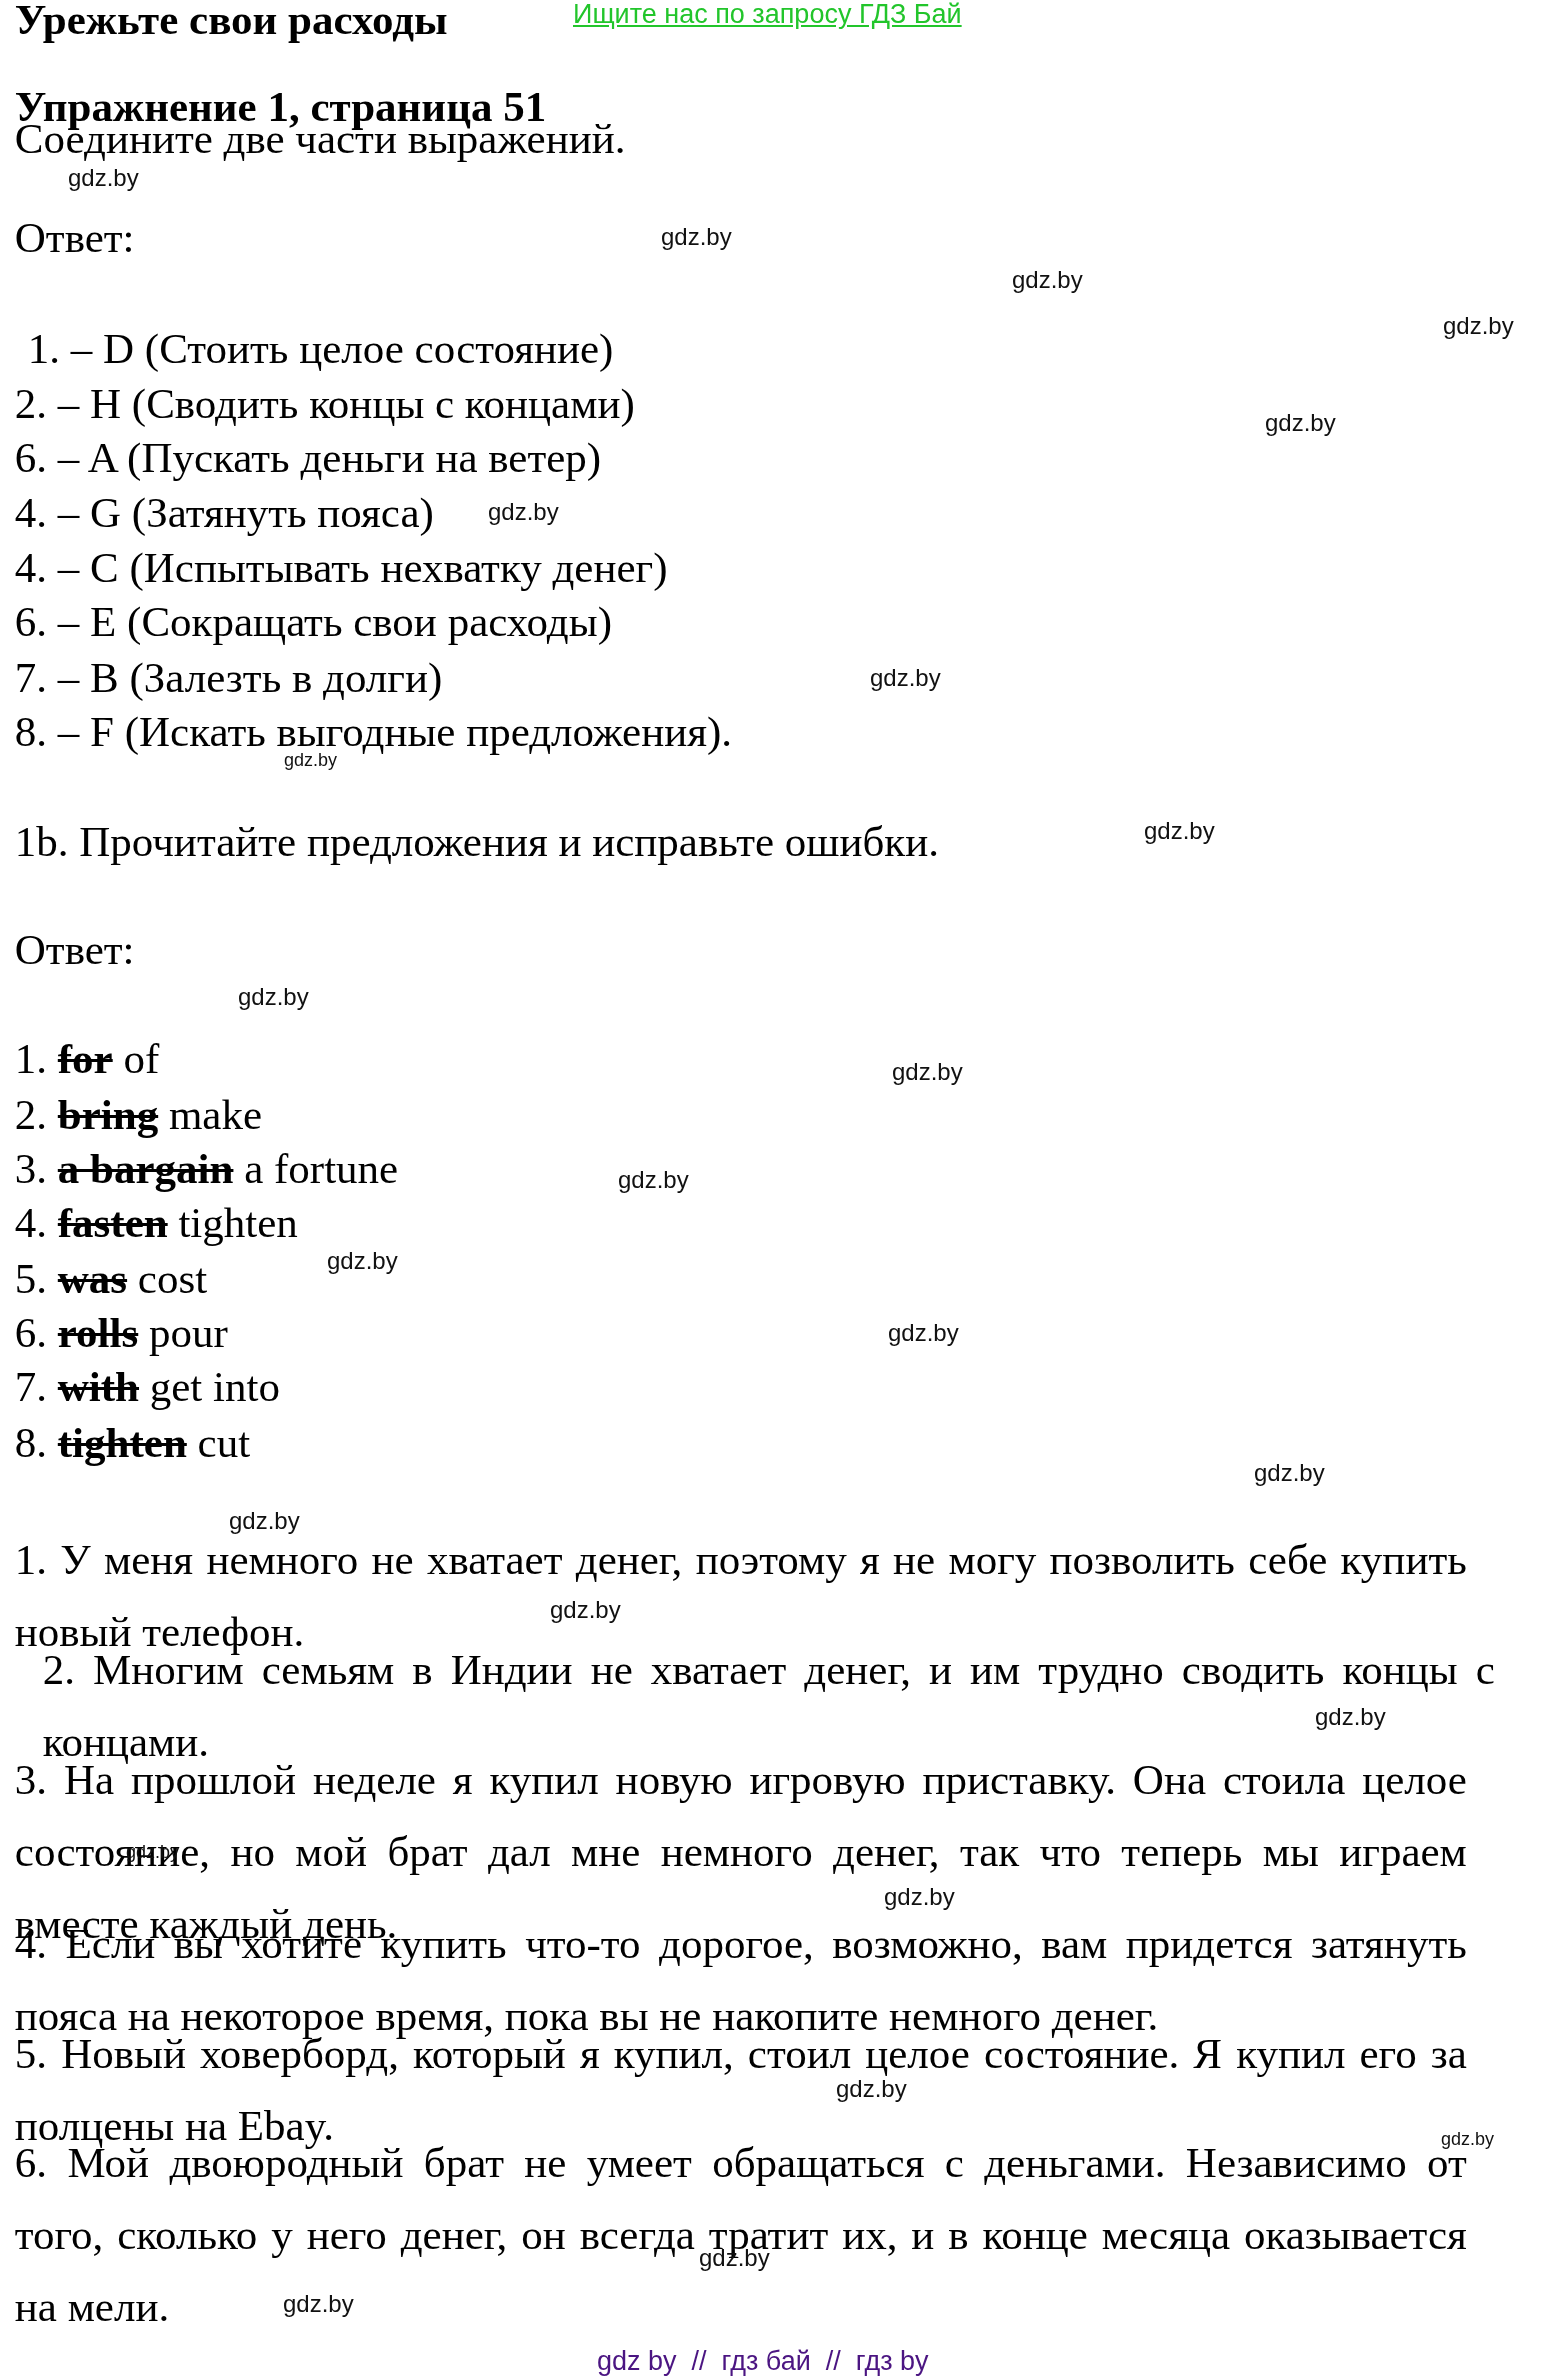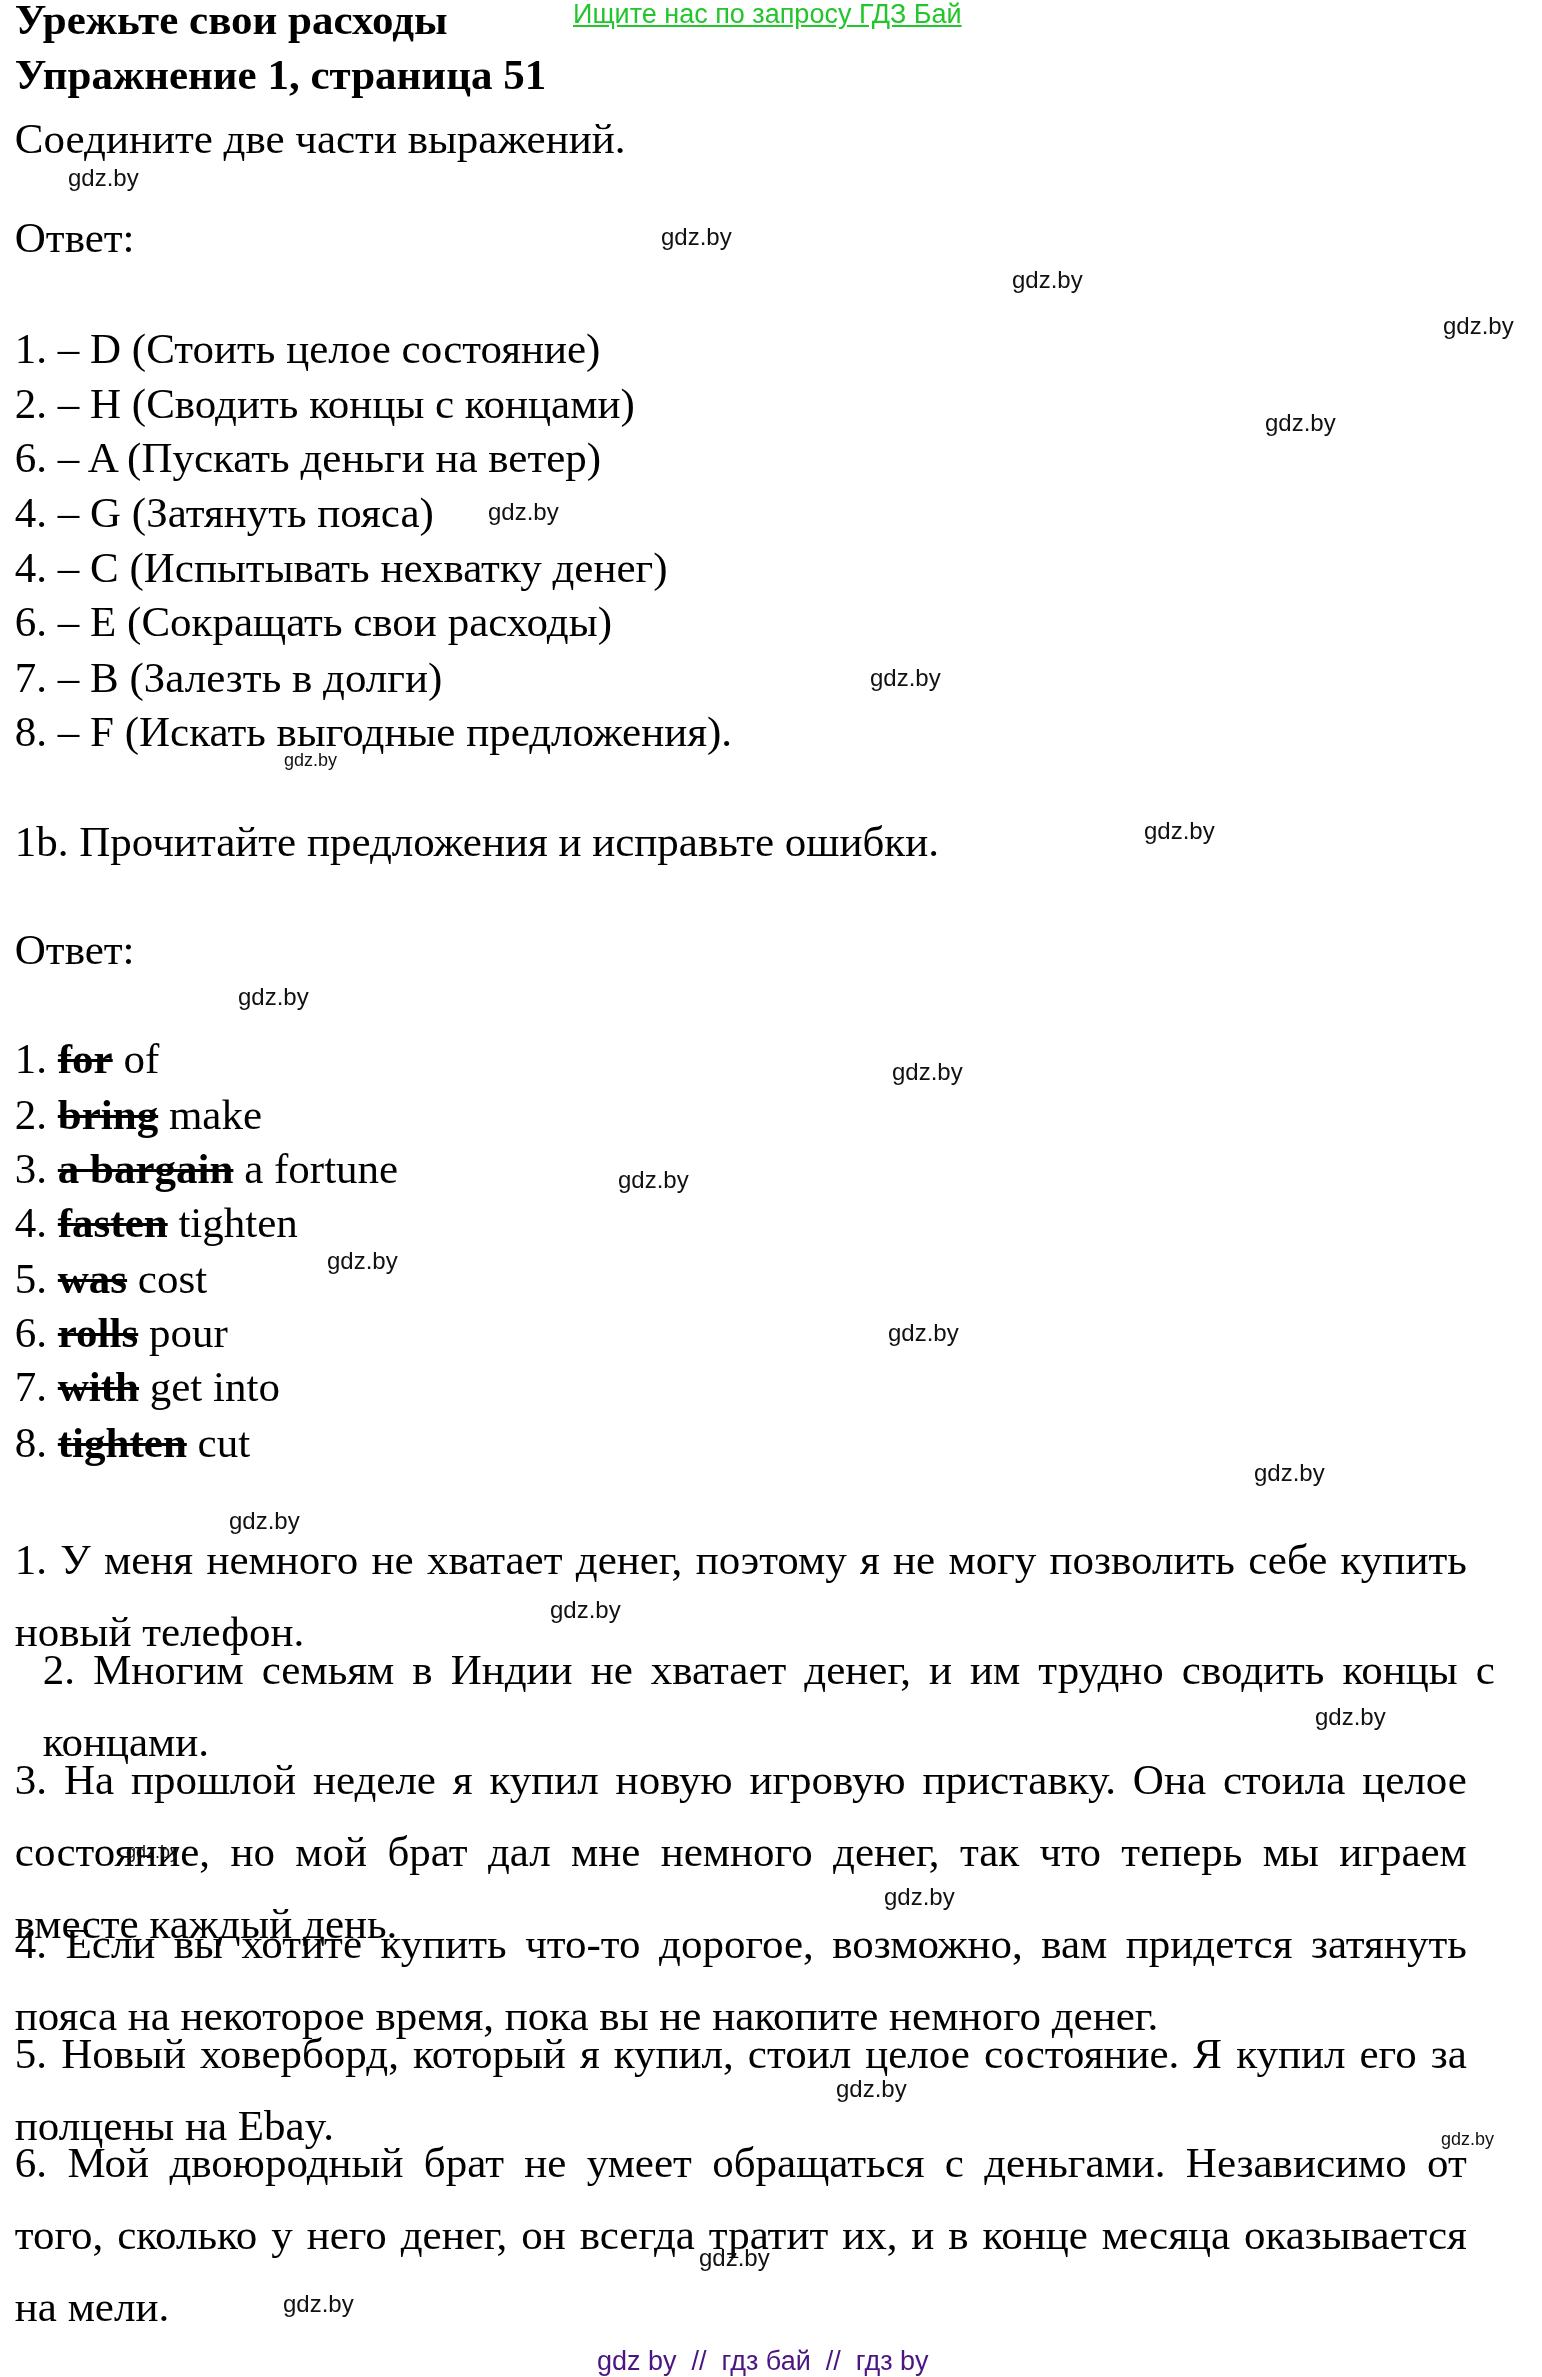--- a/index.html
+++ b/index.html
@@ -1,20 +1,20 @@
 <!DOCTYPE html>
 <html style="font-size:13px"><head>
   <meta charset="utf-8">
   <style>
     html, body { margin: 0; padding: 0; background: #ffffff; }
     body { width: 1542px; height: 2377px; position: relative; overflow: hidden; }
     .serif { font-family: "Liberation Serif", "DejaVu Serif", serif; color: #000; }
     .sans { font-family: "Liberation Sans", "DejaVu Sans", sans-serif; }
     .line { position: absolute; left: 14.8px; height: 54px; line-height: 54px; font-size: 43px; white-space: nowrap; }
-    .bold { font-weight: bold; }
+    .bold { font-weight: bold; margin-top: 32px; }
     .title-cut { position: absolute; left: 14.8px; top: 0; height: 51px; overflow: hidden; width: 738px; }
     .title-cut span { position: absolute; left: 0; top: -6.6px; font-size: 43px; line-height: 54px; font-weight: bold; white-space: nowrap; }
     .banner { position: absolute; left: 573px; top: 0px; height: 29.5px; line-height: 28px; font-size: 27px; color: #22c52b; white-space: nowrap; text-decoration: underline; }
     .footer { position: absolute; left: 597px; top: 2345px; height: 33px; line-height: 33px; font-size: 27px; color: #4b1582; white-space: pre; }
     .wm { position: absolute; font-size: 24px; line-height: 26px; color: #111; white-space: nowrap; }
     .wm.small { font-size: 18px; line-height: 19.7px; }
     .strike { font-weight: bold; text-decoration: line-through; text-decoration-thickness: 2.5px; }
     .para { position: absolute; left: 14.8px; width: 1452px; font-size: 43px; line-height: 72px; text-align: justify; text-align-last: left; }
   </style>
 </head>
@@ -24,21 +24,21 @@
 
 <div class="title-cut serif">
   <span>Урежьте свои расходы</span>
 </div>
 
 <div class="line serif bold" style="top:48px;">Упражнение 1, страница 51</div>
 <div class="line serif" style="top:112px;">Соедините две части выражений.</div>
 
 <div class="line serif" style="top:211px;">Ответ:</div>
 
-<div class="line serif" style="top:322px;">1. – D (Стоить целое состояние)</div>
+<div class="line serif" style="top:322px;margin-left:13px;">1. – D (Стоить целое состояние)</div>
 <div class="line serif" style="top:377px;">2. – H (Сводить концы с концами)</div>
 <div class="line serif" style="top:431px;">6. – A (Пускать деньги на ветер)</div>
 <div class="line serif" style="top:486px;">4. – G (Затянуть пояса)</div>
 <div class="line serif" style="top:541px;">4. – C (Испытывать нехватку денег)</div>
 <div class="line serif" style="top:595px;">6. – E (Сокращать свои расходы)</div>
 <div class="line serif" style="top:651px;">7. – B (Залезть в долги)</div>
 <div class="line serif" style="top:705px;">8. – F (Искать выгодные предложения).</div>
 
 <div class="line serif" style="top:815px;">1b. Прочитайте предложения и исправьте ошибки.</div>
 <div class="line serif" style="top:923px;">Ответ:</div>

